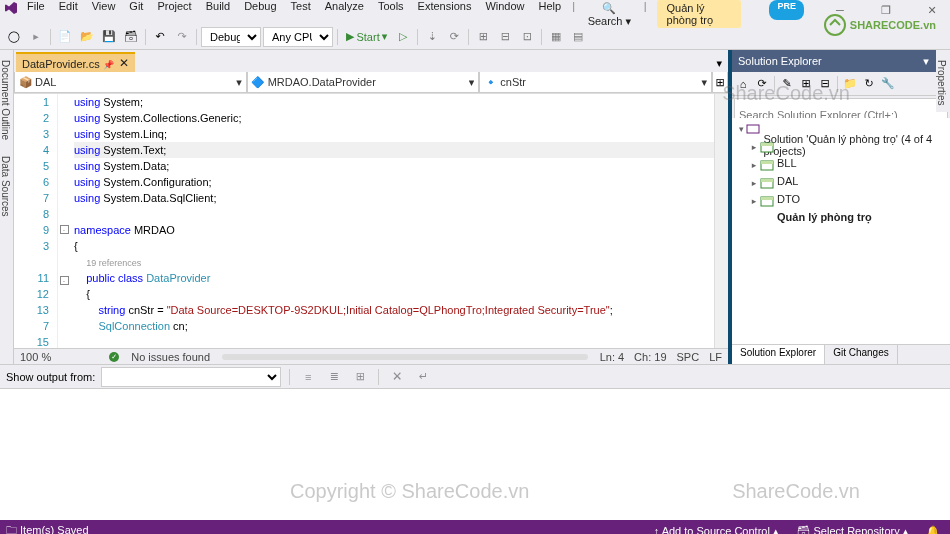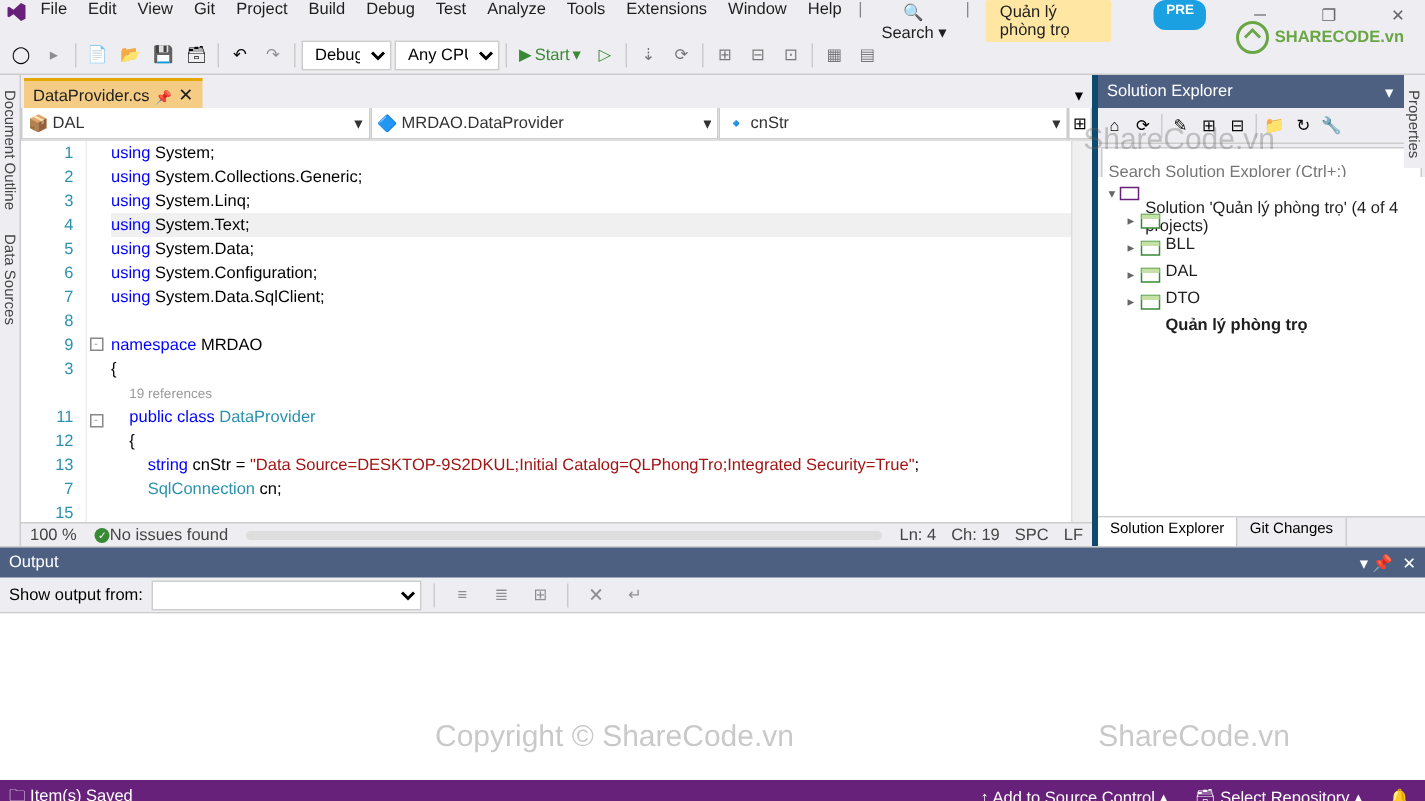--- a/index.html
+++ b/index.html
@@ -42,21 +42,21 @@
 .code { flex: 1; padding-left: 4px; white-space: pre; overflow: hidden; color: #000; }
 .code-line { height: 16px; }
 .kw { color: #0000ff; }
 .cls { color: #2b91af; }
 .str { color: #a31515; }
 .ref { color: #999; font-size: 9px; }
 .scrollbar-v { width: 14px; background: #f0f0f0; border-left: 1px solid #ddd; }
 
 .edit-status { height: 16px; background: #eeeef2; border-top: 1px solid #ccc; display: flex; align-items: center; padding: 0 6px; font-size: 10px; color: #444; gap: 12px; }
 .edit-status .right { margin-left: auto; display: flex; gap: 10px;}
-.no-issues { display: flex; align-items: center; gap: 0;}
+.no-issues { display: flex; align-items: center; gap: 12px; margin-left: 46px;}
 .issue-dot { width: 10px; height: 10px; border-radius: 50%; background: #388a34; display: inline-flex; align-items: center; justify-content: center; color: #fff; font-size: 7px;}
 
 .right-panel { width: 222px; background: #eeeef2; border-left: 4px solid #0c4a6e; display: flex; flex-direction: column; }
 .right-side-tabs { width: 14px; position: absolute; right: 0; top: 0; writing-mode: vertical-lr; background: #eeeef2; padding-top: 4px; }
 .panel-hdr { height: 22px; background: #4d6082; color: #fff; display: flex; align-items: center; padding: 0 6px; justify-content: space-between; }
 .panel-tools { height: 24px; background: #eeeef2; border-bottom: 1px solid #ccc; display: flex; align-items: center; padding: 0 2px; gap: 1px; }
 .panel-tools .tb-icon { width: 18px; height: 18px; }
 .panel-search { height: 22px; padding: 2px; }
 .panel-search input { width: 100%; height: 34px; border: 1px solid #ccc; padding: 0 4px; }
 .tree { flex: 1; background: #fff; padding: 2px 0; overflow: auto; }
@@ -298,24 +298,20 @@
       <div class="panel-tab">Git Changes</div>
     </div>
   </div>
 
   <div class="right-side-tabs">
     <div class="side-tab">Properties</div>
   </div>
 </div>
 
 <div class="output-panel">
-  <div class="output-hdr">
-    <span>Output</span>
-    <span><span style="cursor:pointer;margin-right:6px">▾ 📌</span><span style="cursor:pointer">✕</span></span>
-  </div>
   <div class="output-tools">
     <span>Show output from:</span>
     <select class="tb-select" style="width:180px"><option></option></select>
     <div class="tb-sep"></div>
     <div class="tb-icon" style="opacity:.4">≡</div>
     <div class="tb-icon" style="opacity:.4">≣</div>
     <div class="tb-icon" style="opacity:.4">⊞</div>
     <div class="tb-sep"></div>
     <div class="tb-icon" style="opacity:.4">🗙</div>
     <div class="tb-icon" style="opacity:.4">↵</div>

